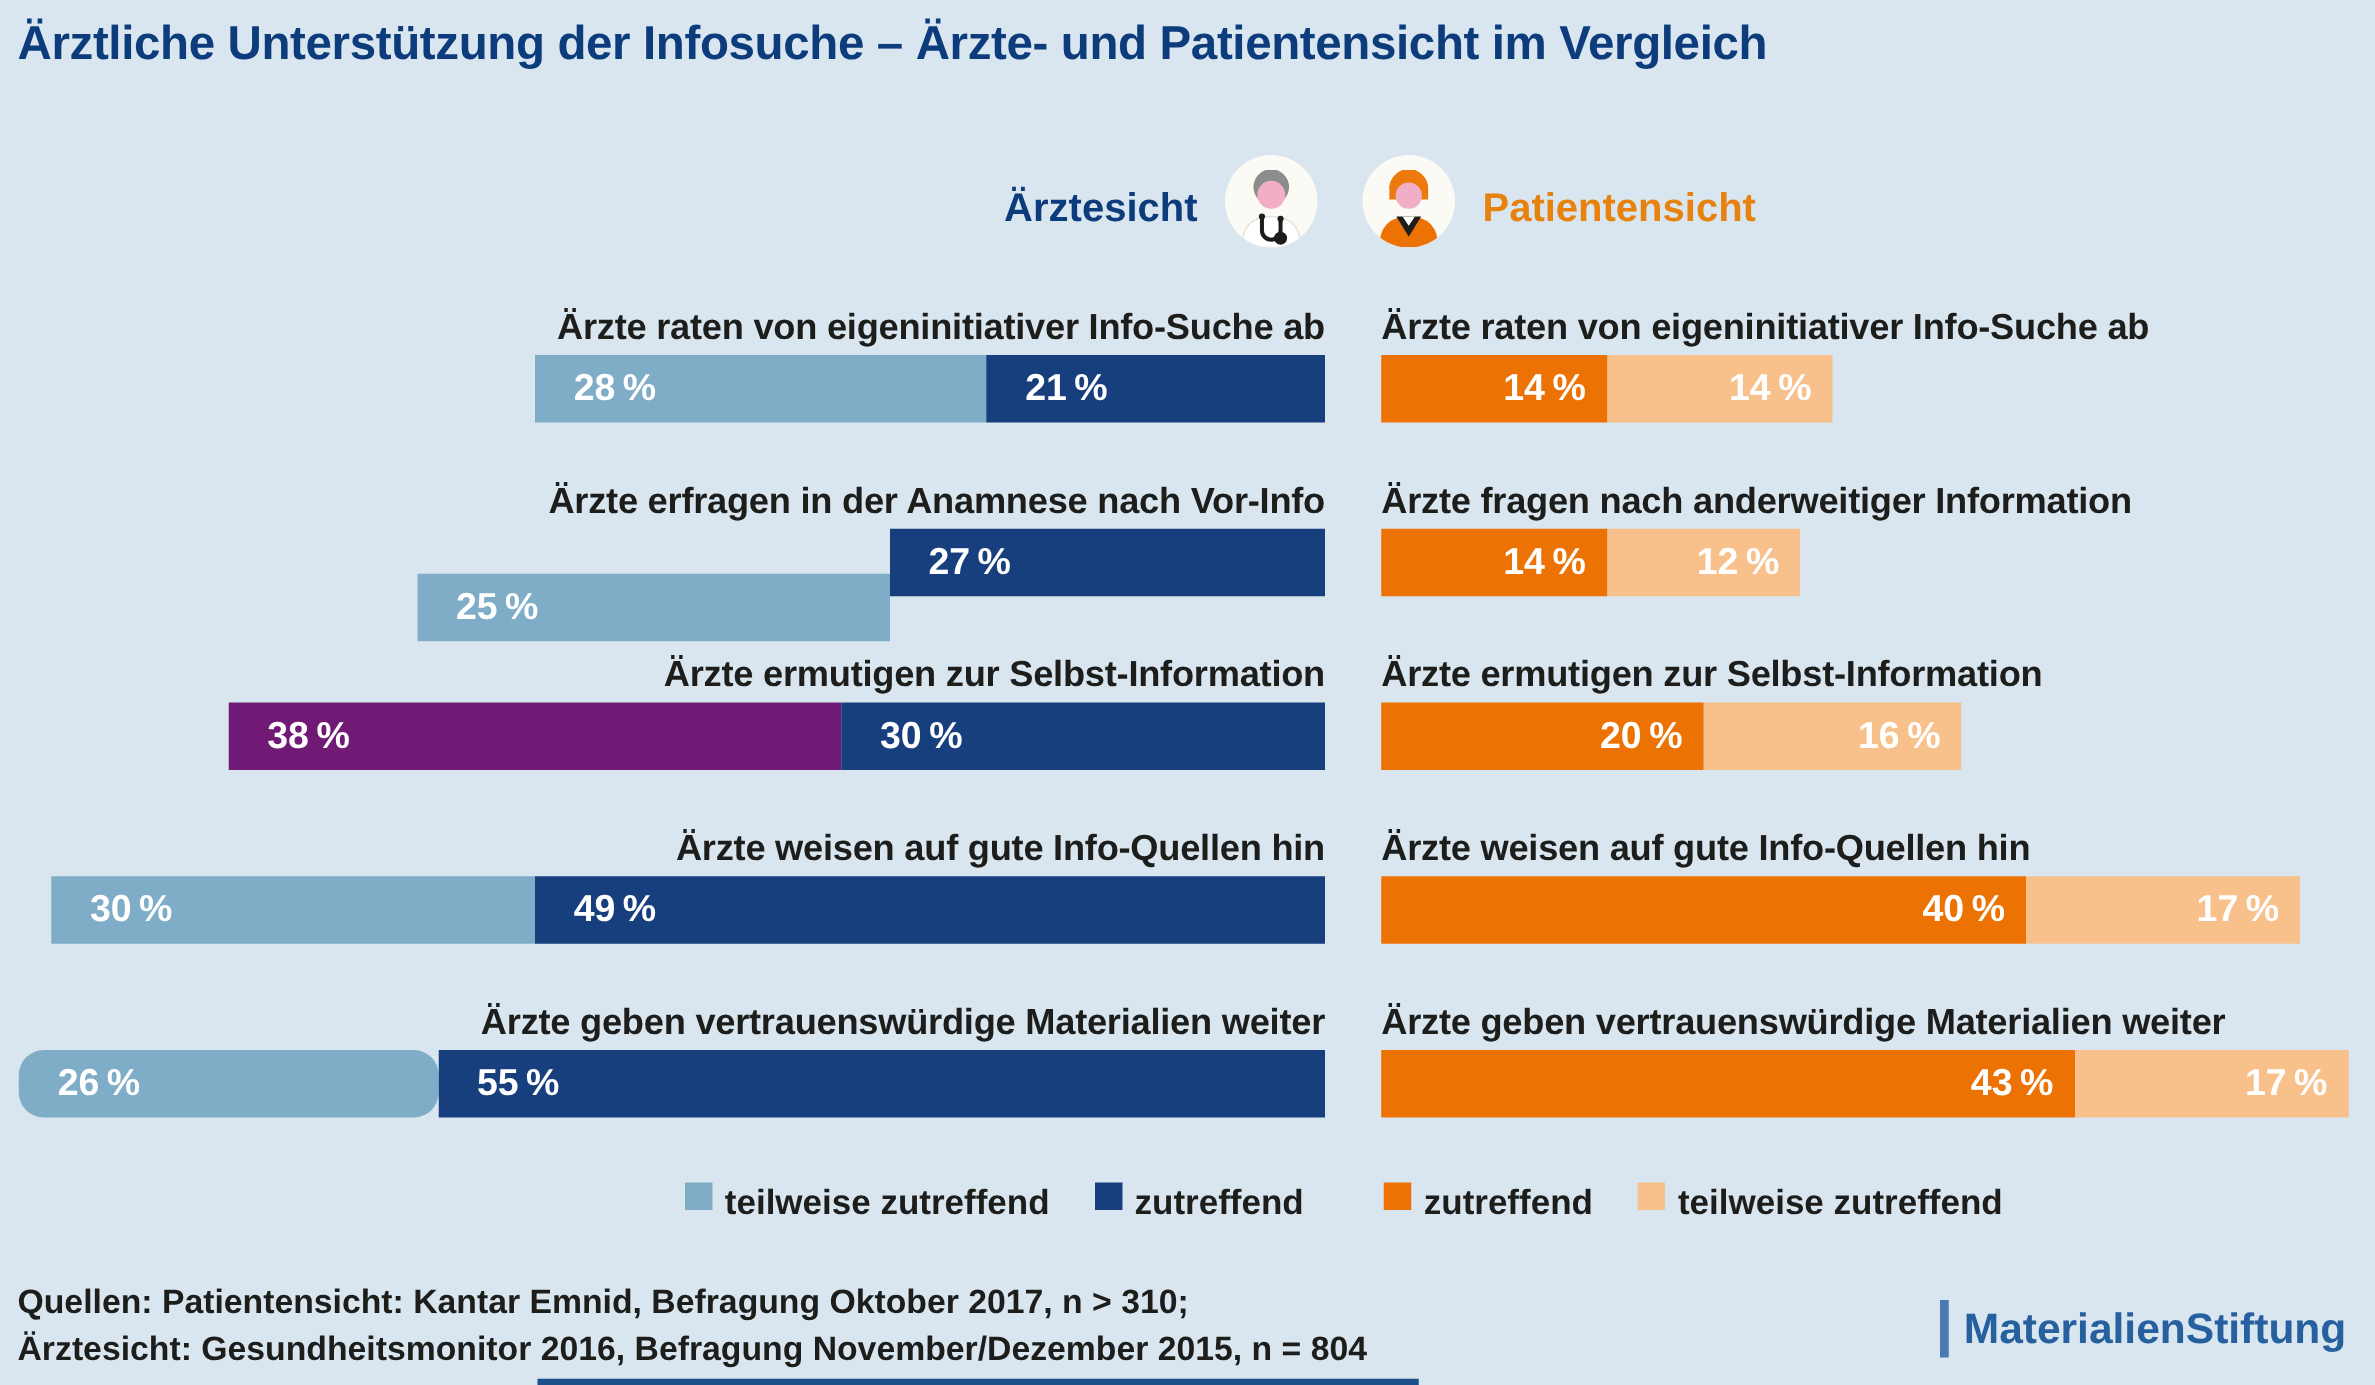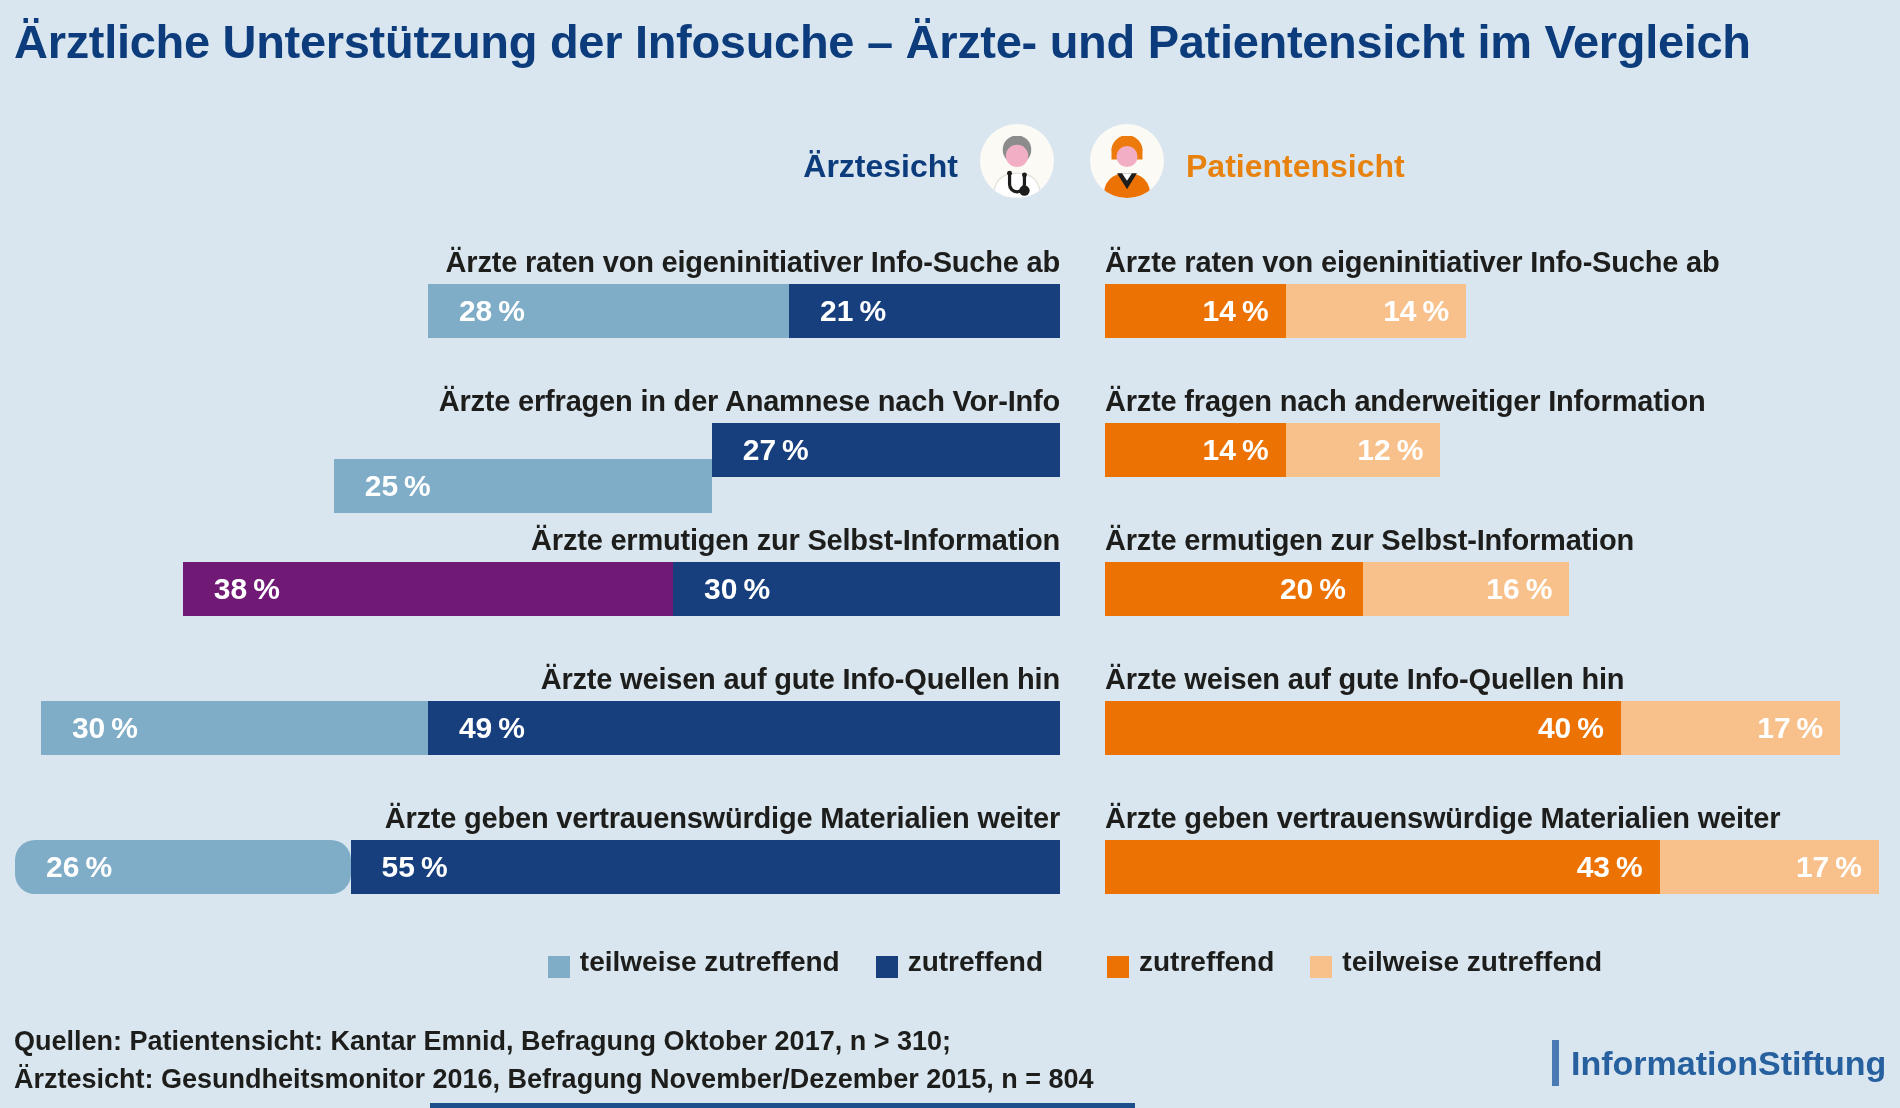--- a/index.html
+++ b/index.html
@@ -1,18 +1,18 @@
 <!DOCTYPE html>
 <html><head>
 <meta charset="utf-8">
 <style>
   html,body{margin:0;padding:0;}
   .stage{position:relative;width:1900px;height:1108px;background:#d9e6ef;overflow:hidden;
          font-family:"Liberation Sans",sans-serif;color:#1d1d1b;}
-  .title{position:absolute;left:14px;top:14px;font-size:47px;font-weight:bold;color:#0c3c7c;
+  .title{position:absolute;left:14px;top:14px;font-size:38px;font-weight:bold;color:#0c3c7c;
          letter-spacing:-0.3px;white-space:nowrap;}
   .persp-label{position:absolute;font-size:32px;font-weight:bold;white-space:nowrap;}
   .persp-aerzte{left:500px;top:148px;width:458px;text-align:right;color:#0c3c7c;}
   .persp-patienten{left:1186px;top:148px;color:#e8820f;}
   .icon-circle{position:absolute;width:74px;height:74px;border-radius:50%;background:#fbfaf5;
                display:flex;align-items:flex-end;justify-content:center;overflow:hidden;}
   .icon-doctor{left:980px;top:124px;}
   .icon-patient{left:1090px;top:124px;}
   .chart{position:absolute;top:240px;}
   #chart-left{left:0;width:1060px;}
@@ -21,21 +21,21 @@
   #chart-left .crow{align-items:flex-end;}
   #chart-right .crow{align-items:flex-start;}
   .row-label{font-size:29px;font-weight:bold;line-height:44px;white-space:nowrap;letter-spacing:-0.2px;}
   .bars{display:flex;height:54px;}
   .seg{height:54px;display:flex;align-items:center;font-size:30px;font-weight:bold;color:#ffffff;
        box-sizing:border-box;white-space:nowrap;overflow:hidden;}
   #chart-left .seg{justify-content:flex-start;padding-left:31px;}
   #chart-right .seg{justify-content:flex-end;padding-right:17px;}
   .legend{position:absolute;top:946px;left:0;width:1900px;box-sizing:border-box;padding-left:250px;
           display:flex;justify-content:center;align-items:center;gap:36px;}
-  .legend-item{display:flex;align-items:flex-end;gap:10px;font-size:28px;font-weight:bold;white-space:nowrap;}
+  .legend-item{display:flex;align-items:flex-start;gap:10px;font-size:28px;font-weight:bold;white-space:nowrap;}
   .legend-item.new-group{margin-left:28px;}
   .swatch{width:22px;height:22px;flex:0 0 auto;}
   .sources{position:absolute;left:14px;top:1022px;font-size:27px;font-weight:600;line-height:38px;}
   .logo{position:absolute;left:1552px;top:1040px;display:flex;align-items:center;}
   .logo-bar{width:7px;height:46px;background:#4a7ab3;margin-right:12px;}
   .logo-text{font-size:34px;color:#27609f;white-space:nowrap;}
   .logo-name{font-weight:600;}
   .logo-strong{font-weight:800;}
   .bottom-strip{position:absolute;left:430px;top:1103px;width:705px;height:5px;background:#1d4f8c;}
 </style>
@@ -207,18 +207,18 @@
       </div>
     </div>
 
   <div class="sources">
     <div>Quellen: Patientensicht: Kantar Emnid, Befragung Oktober 2017, n &gt; 310;</div>
     <div>Ärztesicht: Gesundheitsmonitor 2016, Befragung November/Dezember 2015, n = 804</div>
   </div>
 
   <div class="logo">
     <div class="logo-bar"></div>
-    <div class="logo-text"><span class="logo-name">Information</span><span class="logo-strong">Stiftung</span></div>
+    <div class="logo-text"><span class="logo-name">Materialien</span><span class="logo-strong">Stiftung</span></div>
   </div>
 
   <div class="bottom-strip"></div>
 
 </div>
 
 </body></html>

